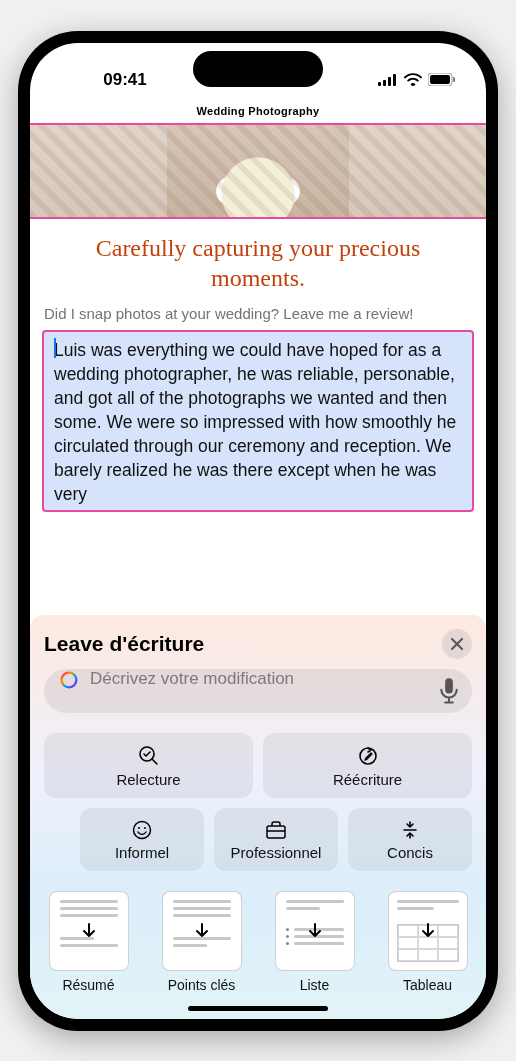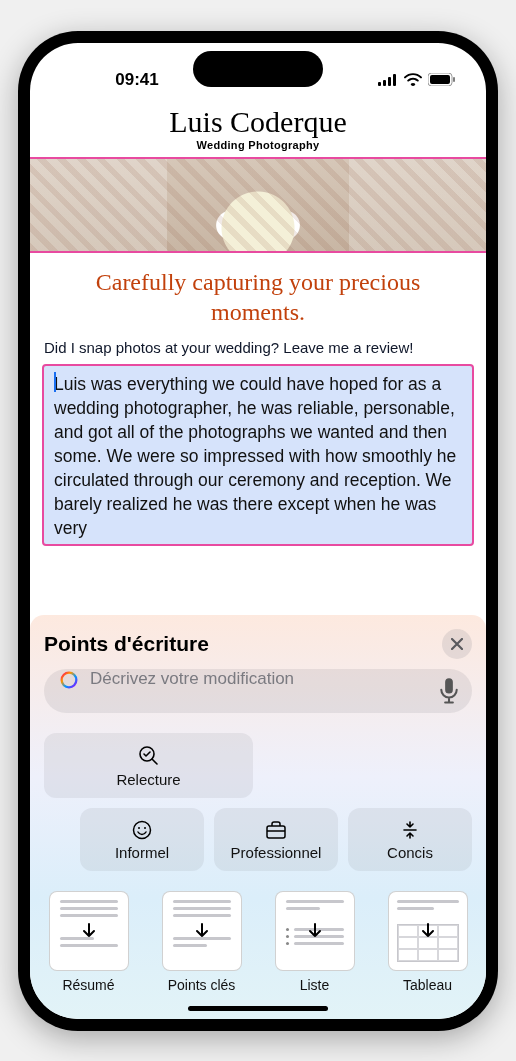--- a/index.html
+++ b/index.html
@@ -36,21 +36,21 @@
       transform: translateX(-50%);
       width: 130px;
       height: 36px;
       background: #000;
       border-radius: 20px;
       z-index: 100;
     }
     .status-bar {
       position: absolute;
       top: 0;
-      left: 12px;
+      left: 0;
       right: 0;
       height: 56px;
       display: flex;
       justify-content: space-between;
       align-items: center;
       padding: 18px 30px 0;
       z-index: 50;
       font-weight: 600;
       font-size: 17px;
     }
@@ -104,21 +104,21 @@
     }
     .tagline {
       font-family: Georgia, serif;
       color: #c2410c;
       font-size: 24px;
       line-height: 1.25;
       text-align: center;
       padding: 14px 20px 8px;
     }
     .prompt {
-      color: #0f172a;
+      color: #737373;
       font-size: 15px;
       padding: 4px 14px 8px;
     }
     .textarea-wrap {
       margin: 0 12px;
       border: 2px solid #e84aa0;
       border-radius: 4px;
       background: #d6e3fb;
       padding: 6px 10px 4px;
       position: relative;
@@ -262,37 +262,36 @@
         <svg width="28" height="13" viewBox="0 0 28 13">
             <rect x="0" y="0" width="24" height="13" rx="3.5" fill="none" stroke="#000" stroke-opacity=".4"></rect>
             <rect x="2" y="2" width="20" height="9" rx="2" fill="#000"></rect>
             <rect x="25" y="4" width="2" height="5" rx="1" fill="#000" fill-opacity=".5"></rect>
           </svg>
       </div>
     </div>
 
     <div class="content">
       <div class="header">
-        <div class="header-title">Luis Coderque</div>
         <div class="header-sub">Wedding Photography</div>
       </div>
 
       <div class="hero"></div>
 
       <div class="tagline">Carefully capturing your precious moments.</div>
       <div class="prompt">Did I snap photos at your wedding? Leave me a review!</div>
 
       <div class="textarea-wrap">
         <div class="cursor"></div>
         <div class="review-text">Luis was everything we could have hoped for as a wedding photographer, he was reliable, personable, and got all of the photographs we wanted and then some. We were so impressed with how smoothly he circulated through our ceremony and reception. We barely realized he was there except when he was very</div>
       </div>
 
       <div class="panel">
         <div class="panel-header">
-          <div class="panel-title">Points d'écriture</div>
+          <div class="panel-title">Leave d'écriture</div>
           <button class="close-btn">
             <svg width="12" height="12" viewBox="0 0 12 12">
                 <path d="M1 1 L11 11 M11 1 L1 11" stroke="currentColor" stroke-width="2.2" stroke-linecap="round"></path>
               </svg>
           </button>
         </div>
 
         <div class="input-row">
           <svg class="ai-icon" viewBox="0 0 24 24">
             <defs>
@@ -313,20 +312,29 @@
         </div>
 
         <div class="grid-top">
           <button class="tool-btn">
             <svg width="22" height="22" viewBox="0 0 22 22">
                 <circle cx="9" cy="9" r="7" fill="none" stroke="#000" stroke-width="1.6"></circle>
                 <path d="M14 14l5 5" stroke="#000" stroke-width="1.6" stroke-linecap="round"></path>
                 <path d="M6 9l2 2 4-4" fill="none" stroke="#000" stroke-width="1.6" stroke-linecap="round" stroke-linejoin="round"></path>
               </svg>
             <span>Relecture</span>
+          </button>
+          <button class="tool-btn">
+            <svg width="22" height="22" viewBox="0 0 22 22">
+                <circle cx="11" cy="11" r="8" fill="none" stroke="#000" stroke-width="1.6"></circle>
+                <path d="M11 3l3 2-3 2" fill="none" stroke="#000" stroke-width="1.6" stroke-linecap="round" stroke-linejoin="round"></path>
+                <path d="M8 9l5 5M13 9l-5 5" stroke="#000" stroke-width="0"></path>
+                <path d="M14 8l-5 5-1 2 2-1 5-5-1-1z" fill="none" stroke="#000" stroke-width="1.4" stroke-linejoin="round"></path>
+              </svg>
+            <span>Réécriture</span>
           </button>
         </div>
 
         <div class="grid-mid">
           <button class="tool-btn">
             <svg width="20" height="20" viewBox="0 0 20 20">
                 <circle cx="10" cy="10" r="8.5" fill="none" stroke="#000" stroke-width="1.5"></circle>
                 <circle cx="7" cy="8" r="1" fill="#000"></circle>
                 <circle cx="13" cy="8" r="1" fill="#000"></circle>
                 <path d="M6 12c1 1.8 2.5 2.5 4 2.5s3-.7 4-2.5" fill="none" stroke="#000" stroke-width="1.5" stroke-linecap="round"></path>

